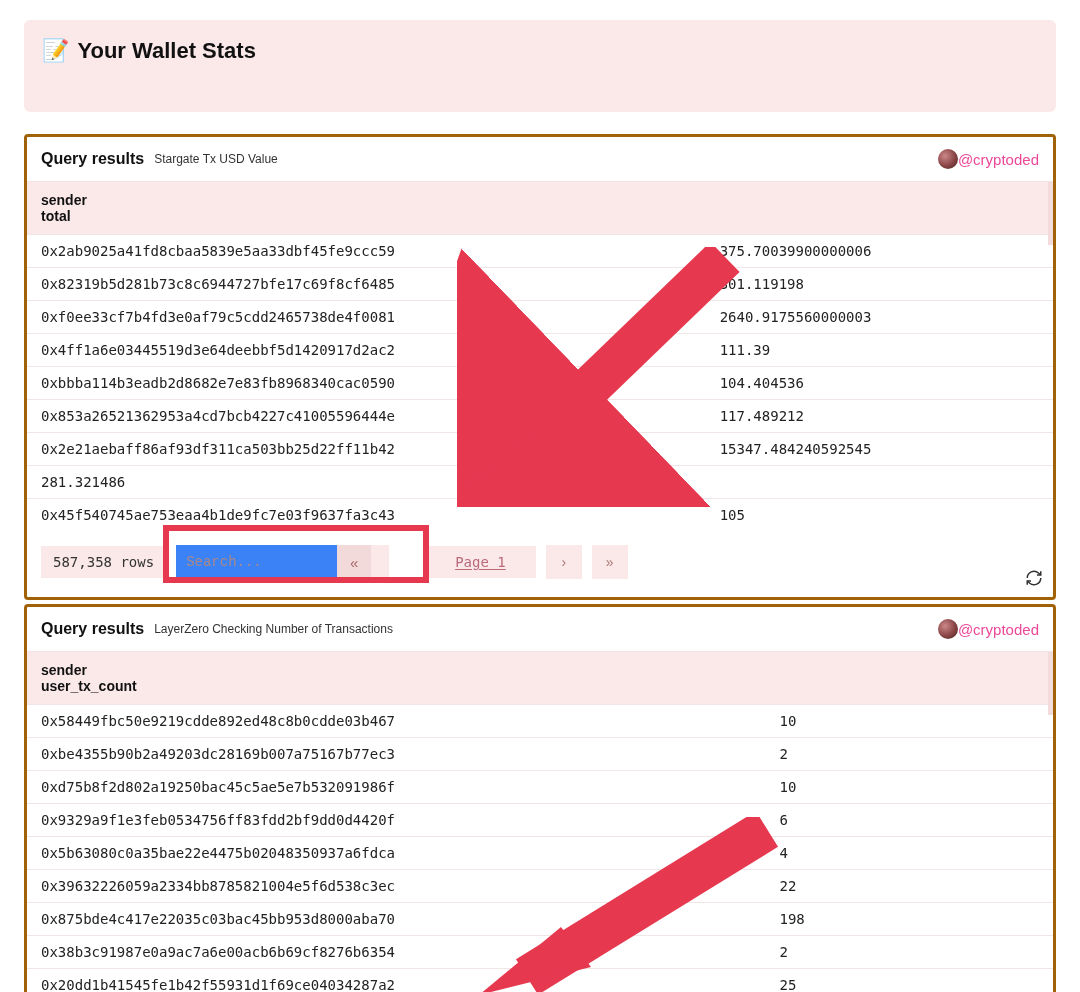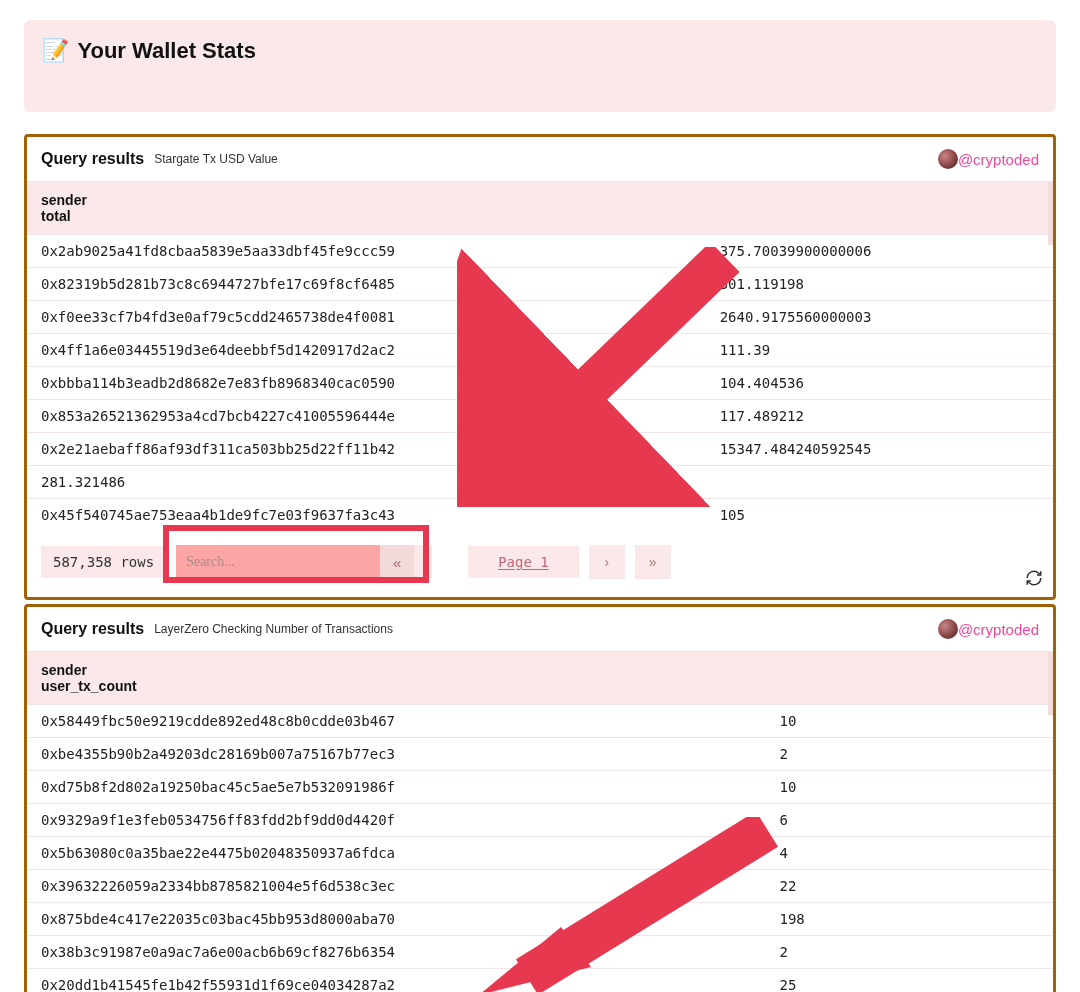--- a/index.html
+++ b/index.html
@@ -79,27 +79,27 @@
     font-family: ui-monospace, SFMono-Regular, Menlo, Consolas, monospace;
     font-size: 14px;
     color: #333;
   }
   .search-box {
     position: relative;
     display: flex;
     align-items: center;
   }
   .search-box input {
-    background: #fca5a5;
+    background: #3b82f6;
     border: none;
     outline: none;
     padding: 9px 10px;
-    font-family: Liberation Serif, serif;
-    font-size: 14px;
-    width: 204px;
+    font-family: Liberation Mono, monospace;
+    font-size: 14px;
+    width: 161px;
     color: #333;
   }
   .search-box input::placeholder { color: #a88; }
   .inbtn {
     background: #f3dada;
     border: none;
     width: 34px; height: 34px;
     color: #a66;
     font-size: 15px;
     cursor: default;

